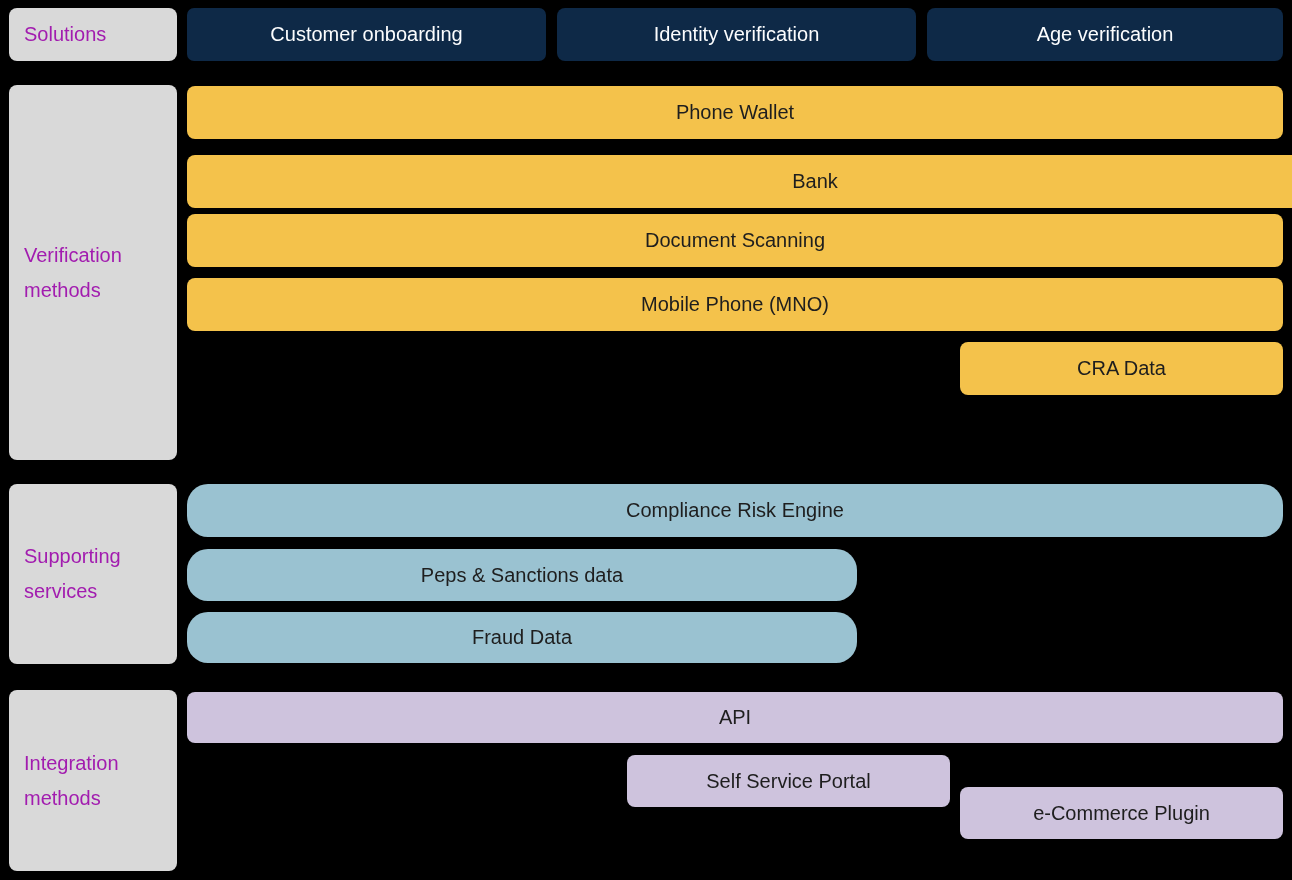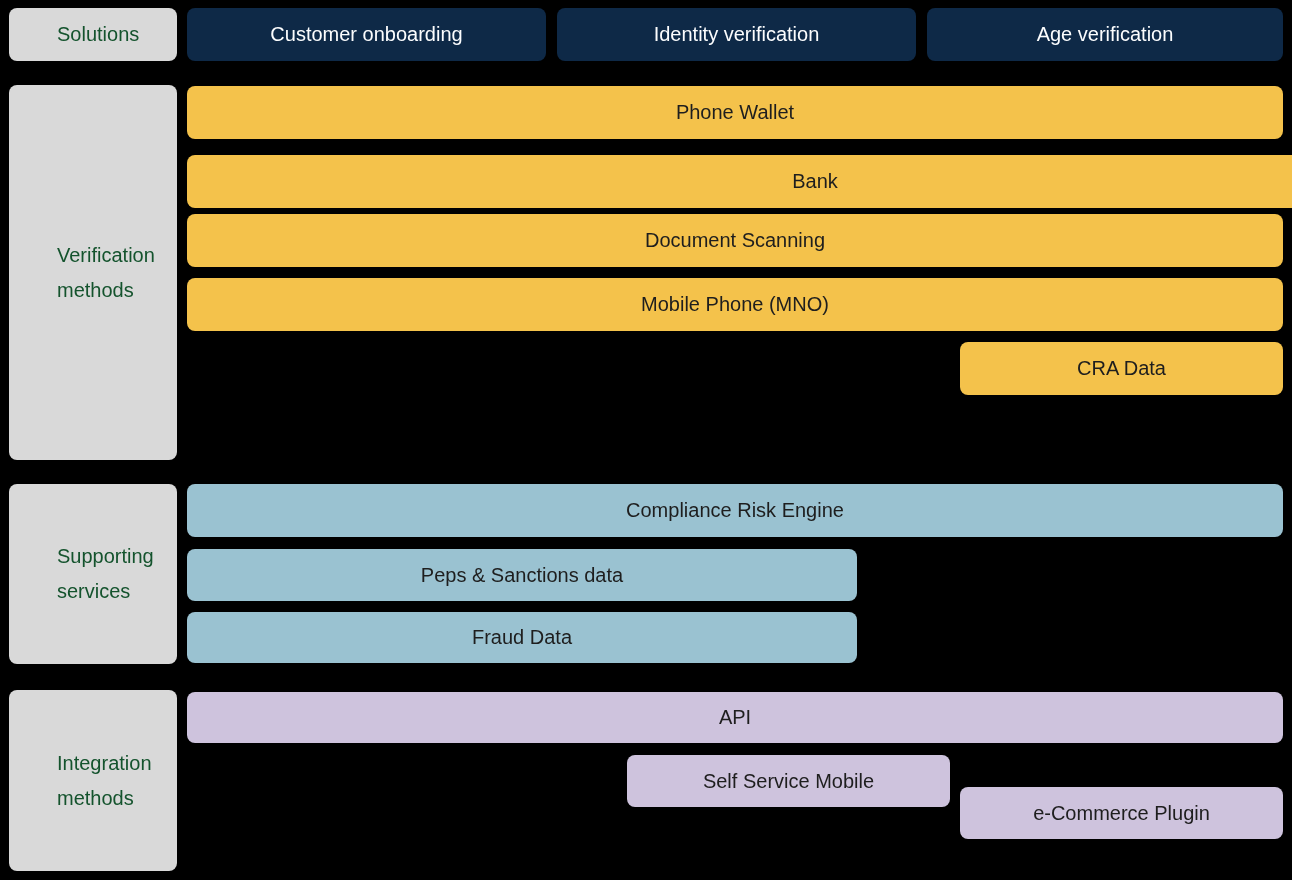--- a/index.html
+++ b/index.html
@@ -31,43 +31,42 @@
     color: #1e1e1e;
   }
   .label-box {
     background: #d9d9d9;
     justify-content: flex-start;
     padding-left: 15px;
     padding-right: 10px;
   }
   .label-box .label-text {
     line-height: 35px;
-    color: #14532d;
-    margin-left: 33px;
+    color: #a21caf;
   }
   .header-box {
     background: #0e2947;
     color: #fcfdfe;
   }
   .yellow { background: #f4c24b; }
-  .blue   { background: #9ac2d1; }
+  .blue   { background: #9ac2d1; border-radius: 21px; }
   .purple { background: #cec3dd; }
   .bar span, .header-box span, .label-box span {
     display: block;
   }
 </style>
 </head>
 <body>
 
 <div class="canvas">
 
   <div class="box label-box" style="left:9px; top:8px; width:168px; height:53px;">
     <span class="label-text">Solutions</span>
   </div>
-  <div class="box header-box" style="left:187px; top:8px; width:359px; height:53px;">
+  <div class="box header-box" style="left:187px; top:8px; width:359px; height:53px;border-radius:7px;">
     <span>Customer onboarding</span>
   </div>
   <div class="box header-box" style="left:557px; top:8px; width:359px; height:53px;">
     <span>Identity verification</span>
   </div>
   <div class="box header-box" style="left:927px; top:8px; width:356px; height:53px;">
     <span>Age verification</span>
   </div>
 
   <div class="box label-box" style="left:9px; top:85px; width:168px; height:375px;">
@@ -102,19 +101,19 @@
     <span>Fraud Data</span>
   </div>
 
   <div class="box label-box" style="left:9px; top:690px; width:168px; height:181px;">
     <span class="label-text">Integration methods</span>
   </div>
   <div class="box purple" style="left:187px; top:692px; width:1096px; height:51px;text-align:right;">
     <span>API</span>
   </div>
   <div class="box purple" style="left:627px; top:755px; width:323px; height:52px;">
-    <span>Self Service Mobile</span>
+    <span>Self Service Portal</span>
   </div>
   <div class="box purple" style="left:960px; top:755px; width:323px; height:52px;margin-top:32px;">
     <span>e-Commerce Plugin</span>
   </div>
 
 </div>
 
 </body></html>

